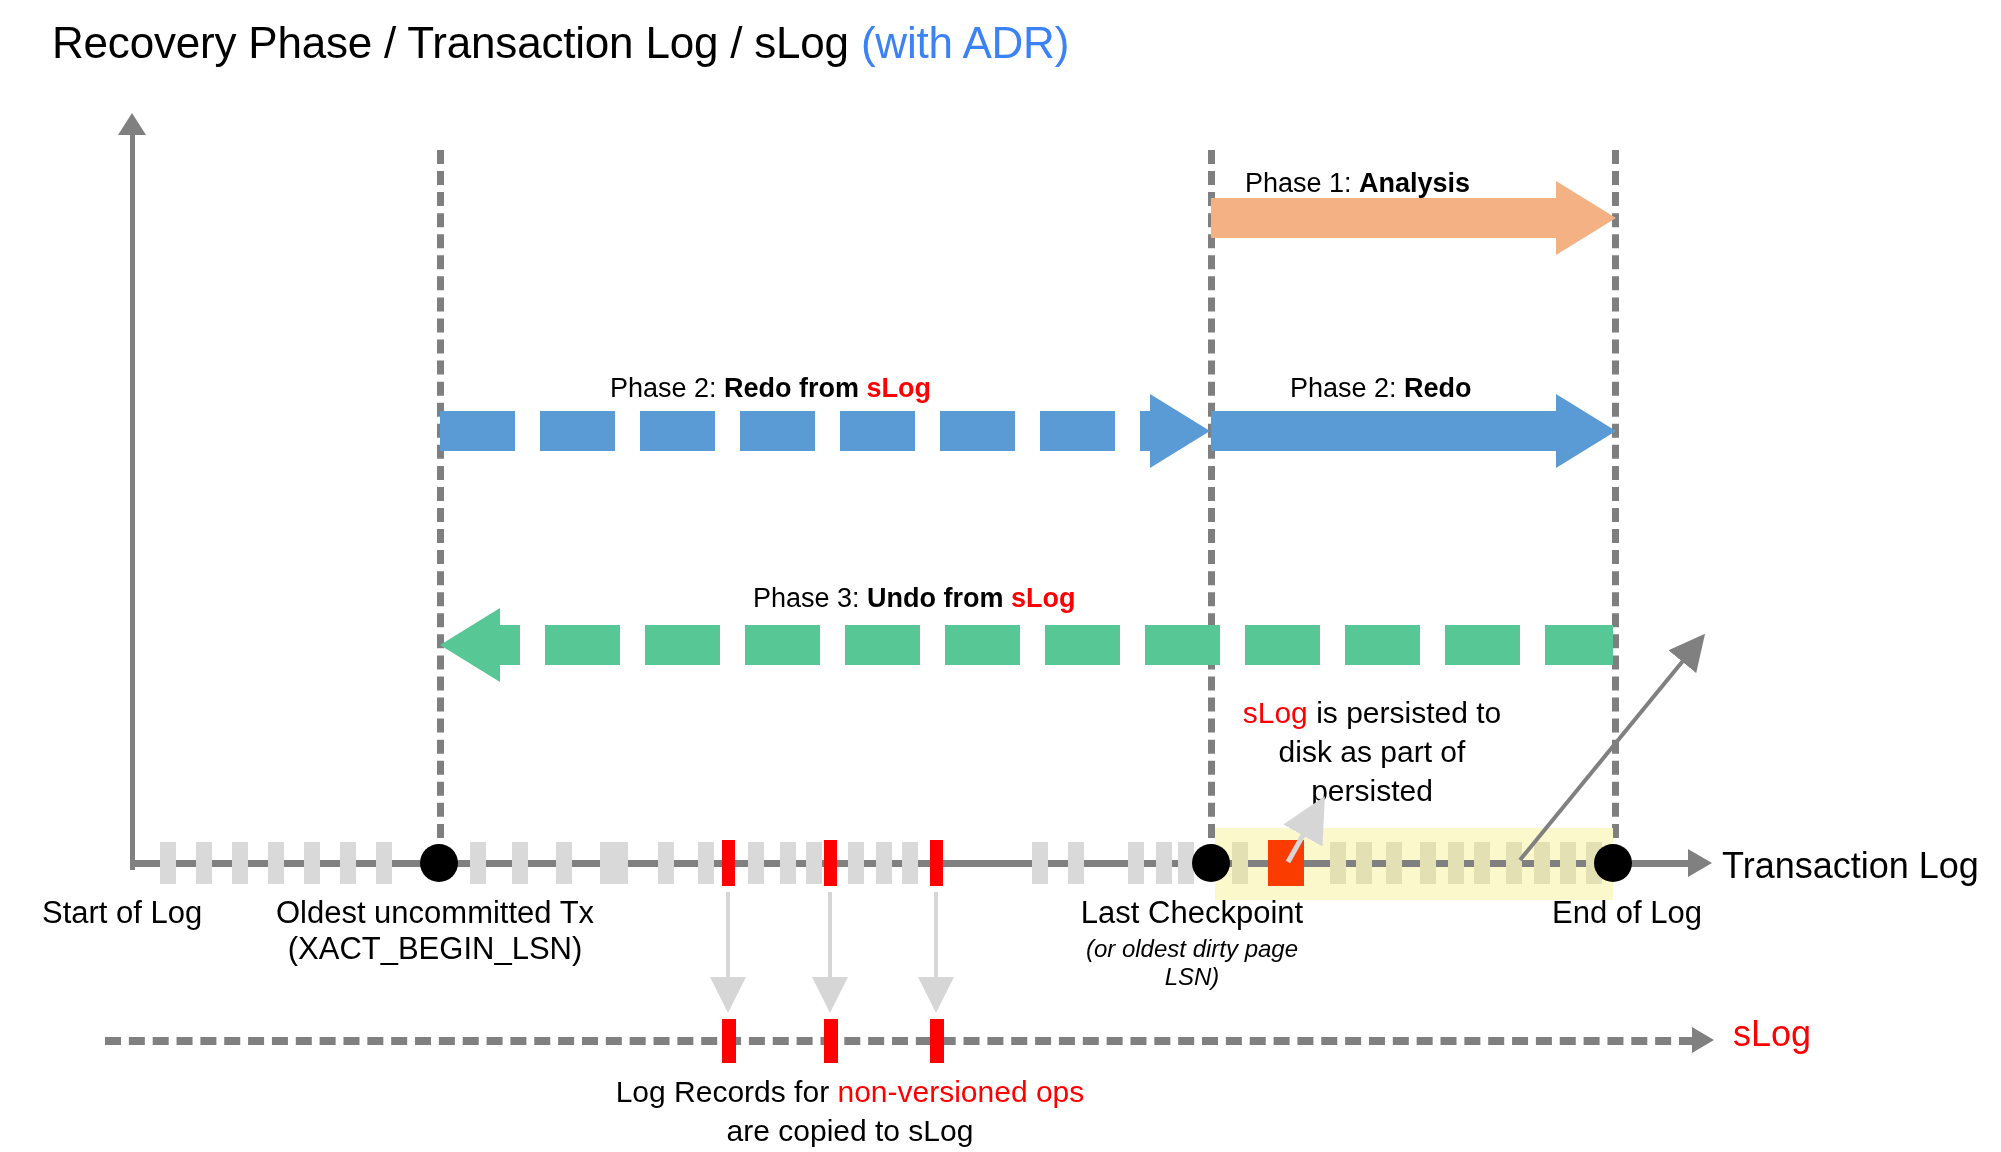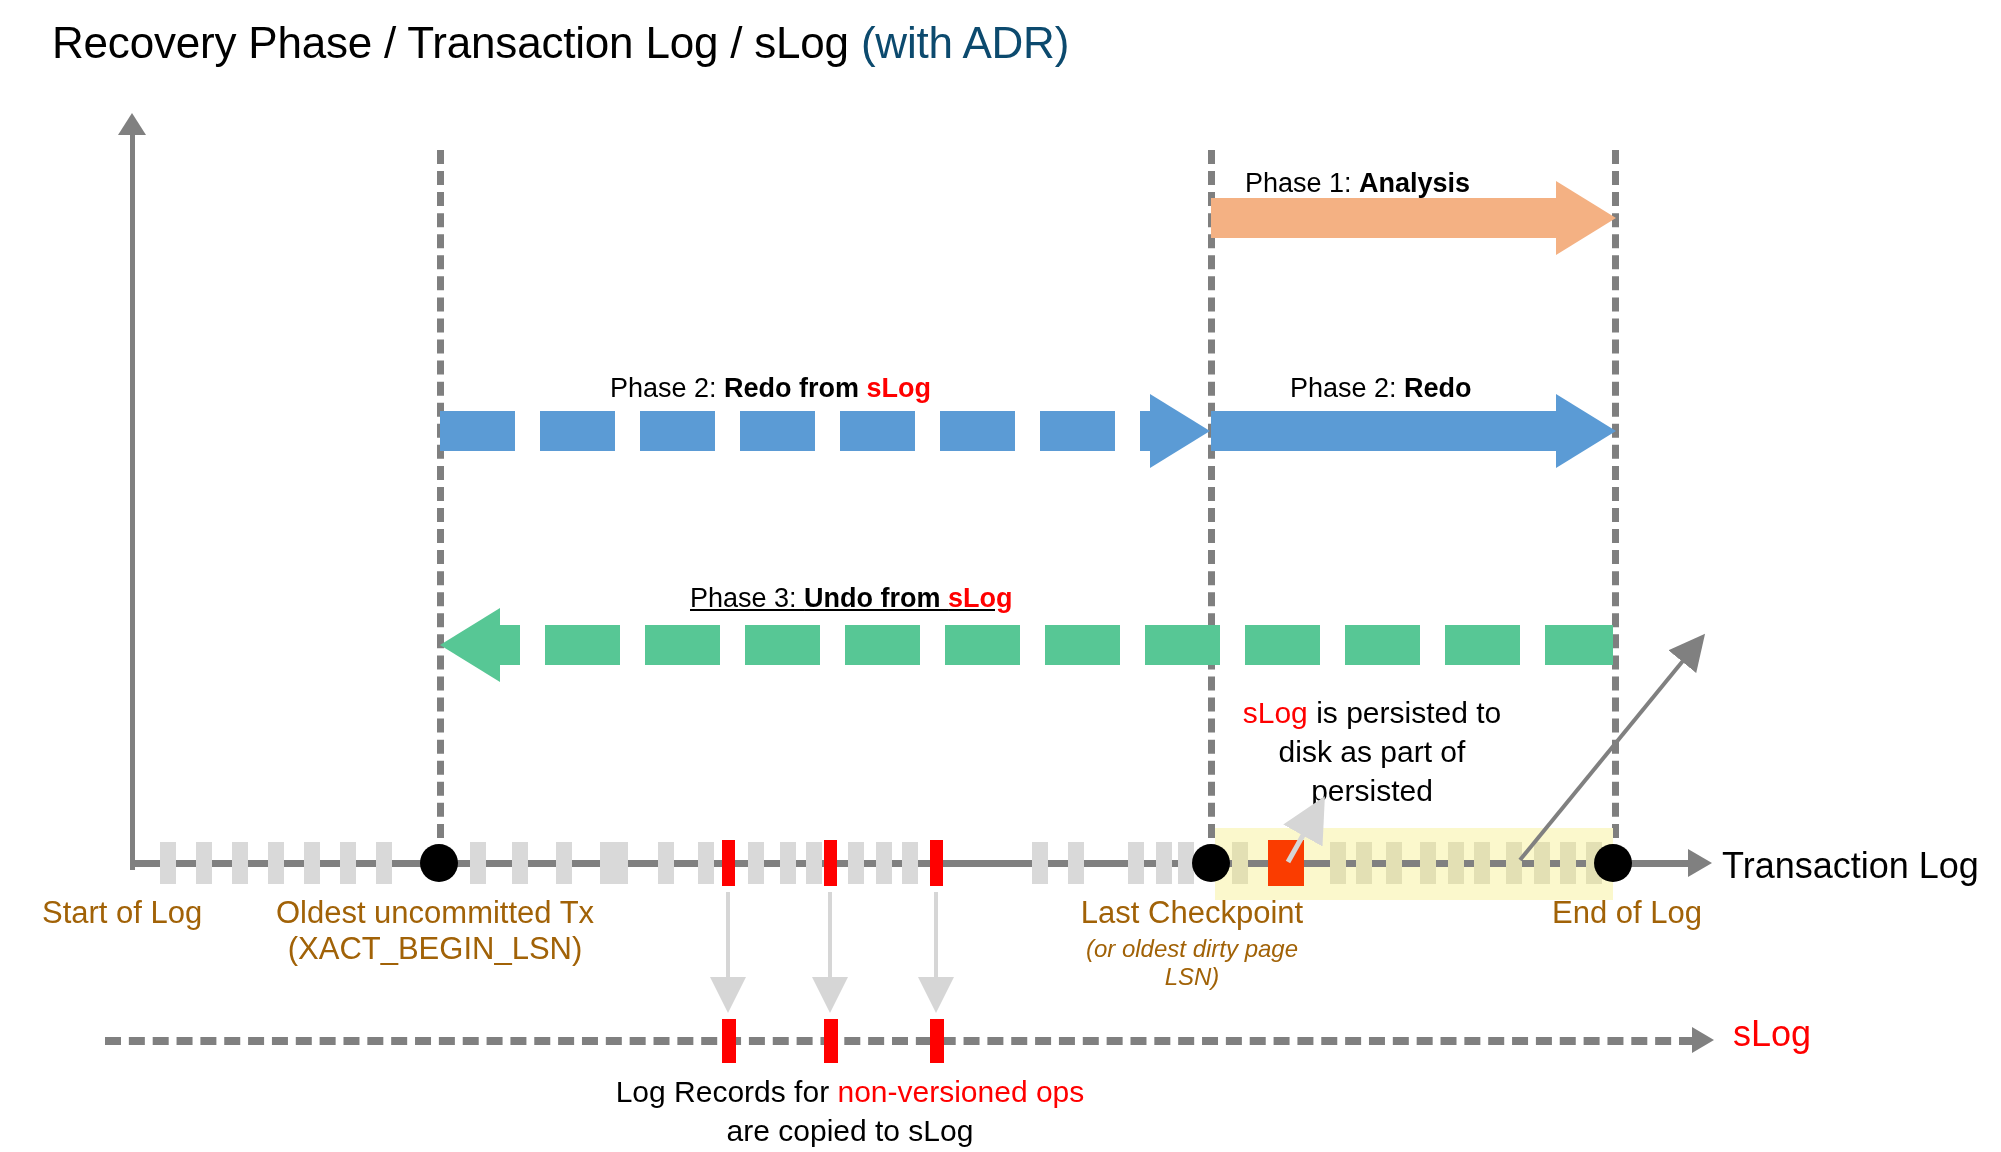--- a/index.html
+++ b/index.html
@@ -10,21 +10,21 @@
     overflow:hidden;
   }
   #stage{position:relative;width:2001px;height:1152px;}
 
   
   #title{
     position:absolute;left:52px;top:18px;
     font-size:44px;color:#000;white-space:nowrap;
     letter-spacing:-0.2px;
   }
-  #title .adr{color:#0c4a6e;}
+  #title .adr{color:#3b82f6;}
 
   
   .vaxis{
     position:absolute;left:130px;top:125px;
     width:5px;height:745px;background:#808080;
   }
   .vaxis-head{
     position:absolute;left:118px;top:113px;
     width:0;height:0;
     border-left:14px solid transparent;
@@ -87,21 +87,21 @@
     background:#000;top:844px;
   }
 
   
   .highlight{
     position:absolute;background:#fbf8cc;
     left:1215px;top:828px;width:398px;height:72px;
   }
 
   
-  .lbl{position:absolute;font-size:31px;color:#a16207;white-space:nowrap;text-align:center;}
+  .lbl{position:absolute;font-size:31px;color:#000000;white-space:nowrap;text-align:center;}
   .lbl.it{font-style:italic;font-size:24px;}
 
   
   .anno{position:absolute;font-size:30px;color:#000;text-align:center;line-height:1.30;}
   .anno .red{color:#ff0000;}
   .anno .hl{background:#ffff00;}
 
   
   .slogline{
     position:absolute;left:105px;top:1037px;
@@ -182,21 +182,21 @@
     <div class="dash-seg" style="left:745px;top:625px;width:75px;background:#57c795;"></div>
     <div class="dash-seg" style="left:845px;top:625px;width:75px;background:#57c795;"></div>
     <div class="dash-seg" style="left:945px;top:625px;width:75px;background:#57c795;"></div>
     <div class="dash-seg" style="left:1045px;top:625px;width:75px;background:#57c795;"></div>
     <div class="dash-seg" style="left:1145px;top:625px;width:75px;background:#57c795;"></div>
     <div class="dash-seg" style="left:1245px;top:625px;width:75px;background:#57c795;"></div>
     <div class="dash-seg" style="left:1345px;top:625px;width:75px;background:#57c795;"></div>
     <div class="dash-seg" style="left:1445px;top:625px;width:75px;background:#57c795;"></div>
     <div class="dash-seg" style="left:1545px;top:625px;width:68px;background:#57c795;"></div>
   </div>
-  <div class="phase-label" style="left:690px;top:583px;text-decoration:underline;">
+  <div class="phase-label" style="left:753px;top:583px;">
     <span>Phase 3: </span><b>Undo from </b><span class="slog">sLog</span>
   </div>
 
   <div class="anno" style="left:1222px;top:693px;width:300px;">
     <span class="red">sLog</span><span> is persisted to</span><br>
     <span>disk as part of</span><br>
     <span>persisted</span>
   </div>
 
 

